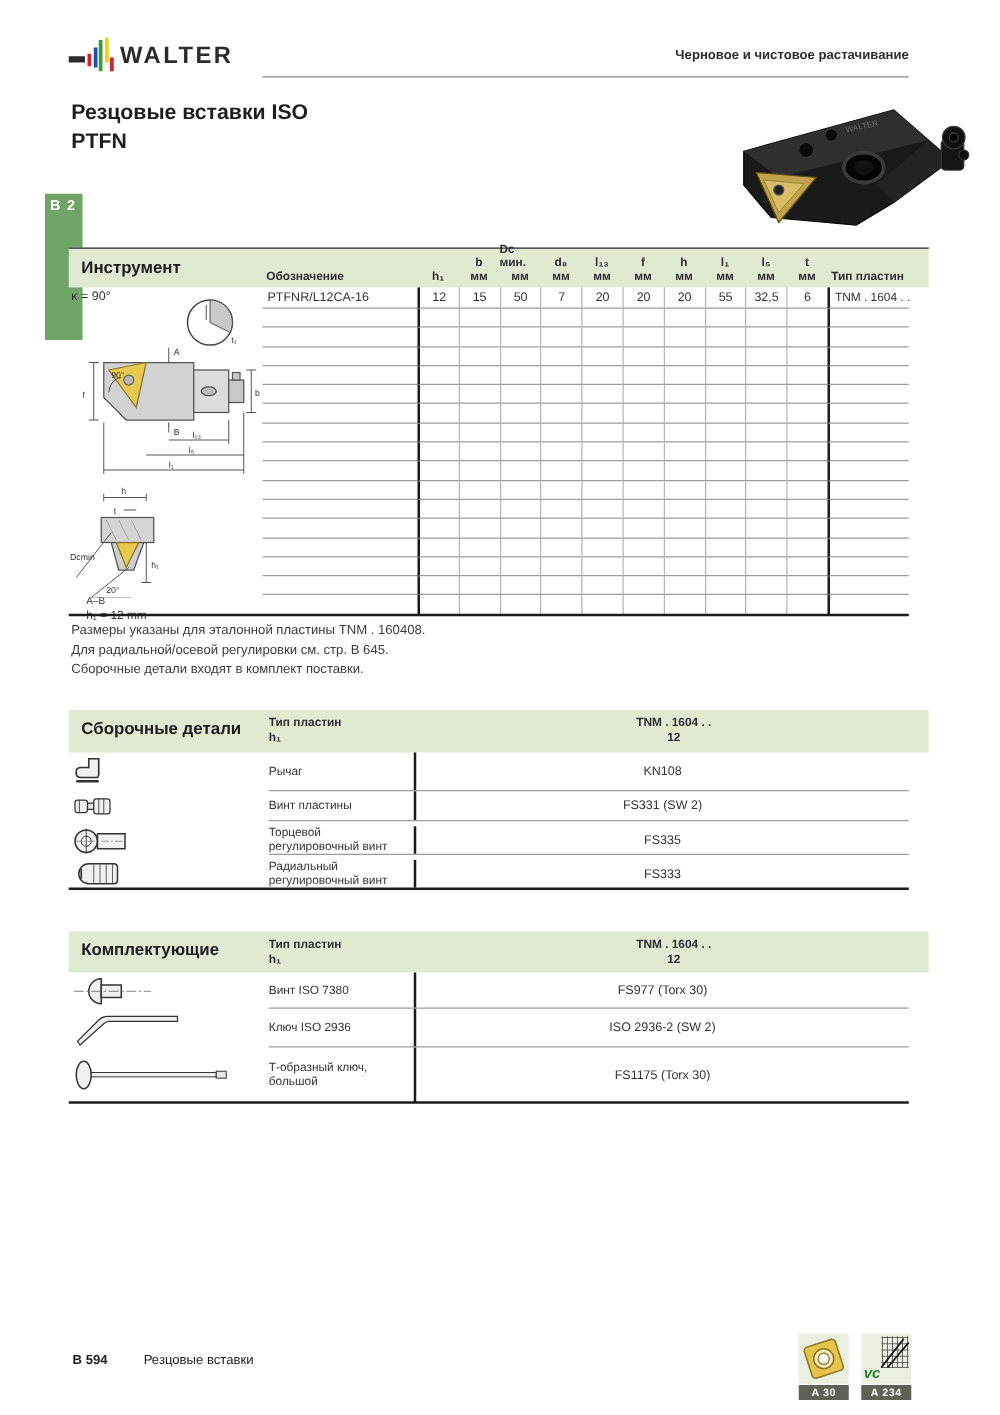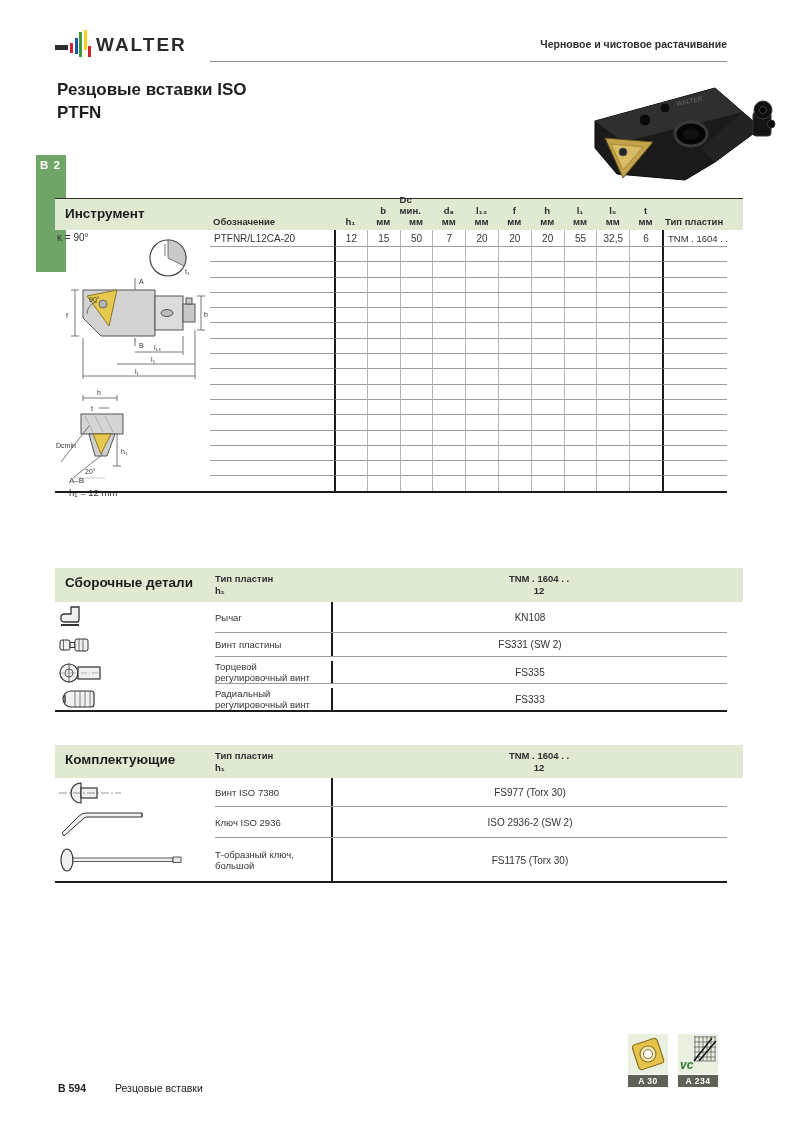--- a/index.html
+++ b/index.html
@@ -78,21 +78,21 @@
               justify-content:center;font-size:10px;color:#333;}
   [data-name="assembly-rows"] .part-row:nth-child(1){height:31px;}
   [data-name="assembly-rows"] .part-row:nth-child(2){height:24px;}
   [data-name="assembly-rows"] .part-row:nth-child(3){height:31px;align-items:center;}
   [data-name="assembly-rows"] .part-row:nth-child(4){height:22px;}
   [data-name="accessories-rows"] .part-row:nth-child(1){height:29px;}
   [data-name="accessories-rows"] .part-row:nth-child(2){height:31px;}
   [data-name="accessories-rows"] .part-row:nth-child(3){height:44px;}
 
   
-  .xref{position:absolute;top:1034px;width:19px;}
+  .xref{position:absolute;top:1067px;width:19px;margin-left:11px;}
   .xref-box{width:40px;height:40px;background:#e9f0df;display:flex;align-items:center;justify-content:center;}
   .xref-badge{margin-top:1px;width:40px;height:12px;background:#5e6156;color:#fff;
               font-size:8.5px;font-weight:bold;display:flex;align-items:center;justify-content:center;
               letter-spacing:0.5px;}
   .xref1{left:628px;} .xref2{left:678px;}
 
   .footer{position:absolute;left:58px;top:1082px;font-size:10.5px;color:#222;}
   .footer .pg{font-weight:bold;}
   .footer .lbl{margin-left:26px;}
 </style>
@@ -251,21 +251,21 @@
         <span>мм</span>
       </div>
       <div class="th" data-name="tool-column-header">
         <span>t</span>
         <span>мм</span>
       </div>
       <div class="th left" data-name="tool-column-header">
         <span></span>
         <span>Тип пластин</span>
       </div>
-      <div class="td left" data-name="tool-row-designation">PTFNR/L12CA-20</div>
+      <div class="td left" data-name="tool-row-designation">PTFNR/L12CA-16</div>
       <div class="td bl-thick" data-name="tool-row-cell">12</div>
       <div class="td bl-thin" data-name="tool-row-cell">15</div>
       <div class="td bl-thin" data-name="tool-row-cell">50</div>
       <div class="td bl-thin" data-name="tool-row-cell">7</div>
       <div class="td bl-thin" data-name="tool-row-cell">20</div>
       <div class="td bl-thin" data-name="tool-row-cell">20</div>
       <div class="td bl-thin" data-name="tool-row-cell">20</div>
       <div class="td bl-thin" data-name="tool-row-cell">55</div>
       <div class="td bl-thin" data-name="tool-row-cell">32,5</div>
       <div class="td bl-thin" data-name="tool-row-cell">6</div>
@@ -458,20 +458,25 @@
       <div class="td bl-thin no-bb" data-name="tool-empty-cell"></div>
       <div class="td bl-thin no-bb" data-name="tool-empty-cell"></div>
       <div class="td bl-thin no-bb" data-name="tool-empty-cell"></div>
       <div class="td bl-thin no-bb" data-name="tool-empty-cell"></div>
       <div class="td bl-thin no-bb" data-name="tool-empty-cell"></div>
       <div class="td bl-thin no-bb" data-name="tool-empty-cell"></div>
       <div class="td bl-thick no-bb" data-name="tool-empty-cell"></div>
     </div>
   <div class="thick-line" style="top:491px;" data-name="tool-table-bottom-border"></div>
 
+  <div class="notes" data-name="tool-notes">
+    <div data-name="note-line">Размеры указаны для эталонной пластины TNM . 160408.</div>
+    <div data-name="note-line">Для радиальной/осевой регулировки см. стр. B 645.</div>
+    <div data-name="note-line">Сборочные детали входят в комплект поставки.</div>
+  </div>
 
   <div class="band band-assembly" data-name="assembly-section-header">
     <div class="band-title" data-name="assembly-section-title">Сборочные детали</div>
     <div class="band-colhead" data-name="assembly-column-header">
       <div data-name="assembly-colhead-line1">Тип пластин</div>
       <div data-name="assembly-colhead-line2">h₁</div>
     </div>
     <div class="band-valhead" data-name="assembly-value-header">
       <div data-name="assembly-valhead-line1">TNM . 1604 . .</div>
       <div data-name="assembly-valhead-line2">12</div>

